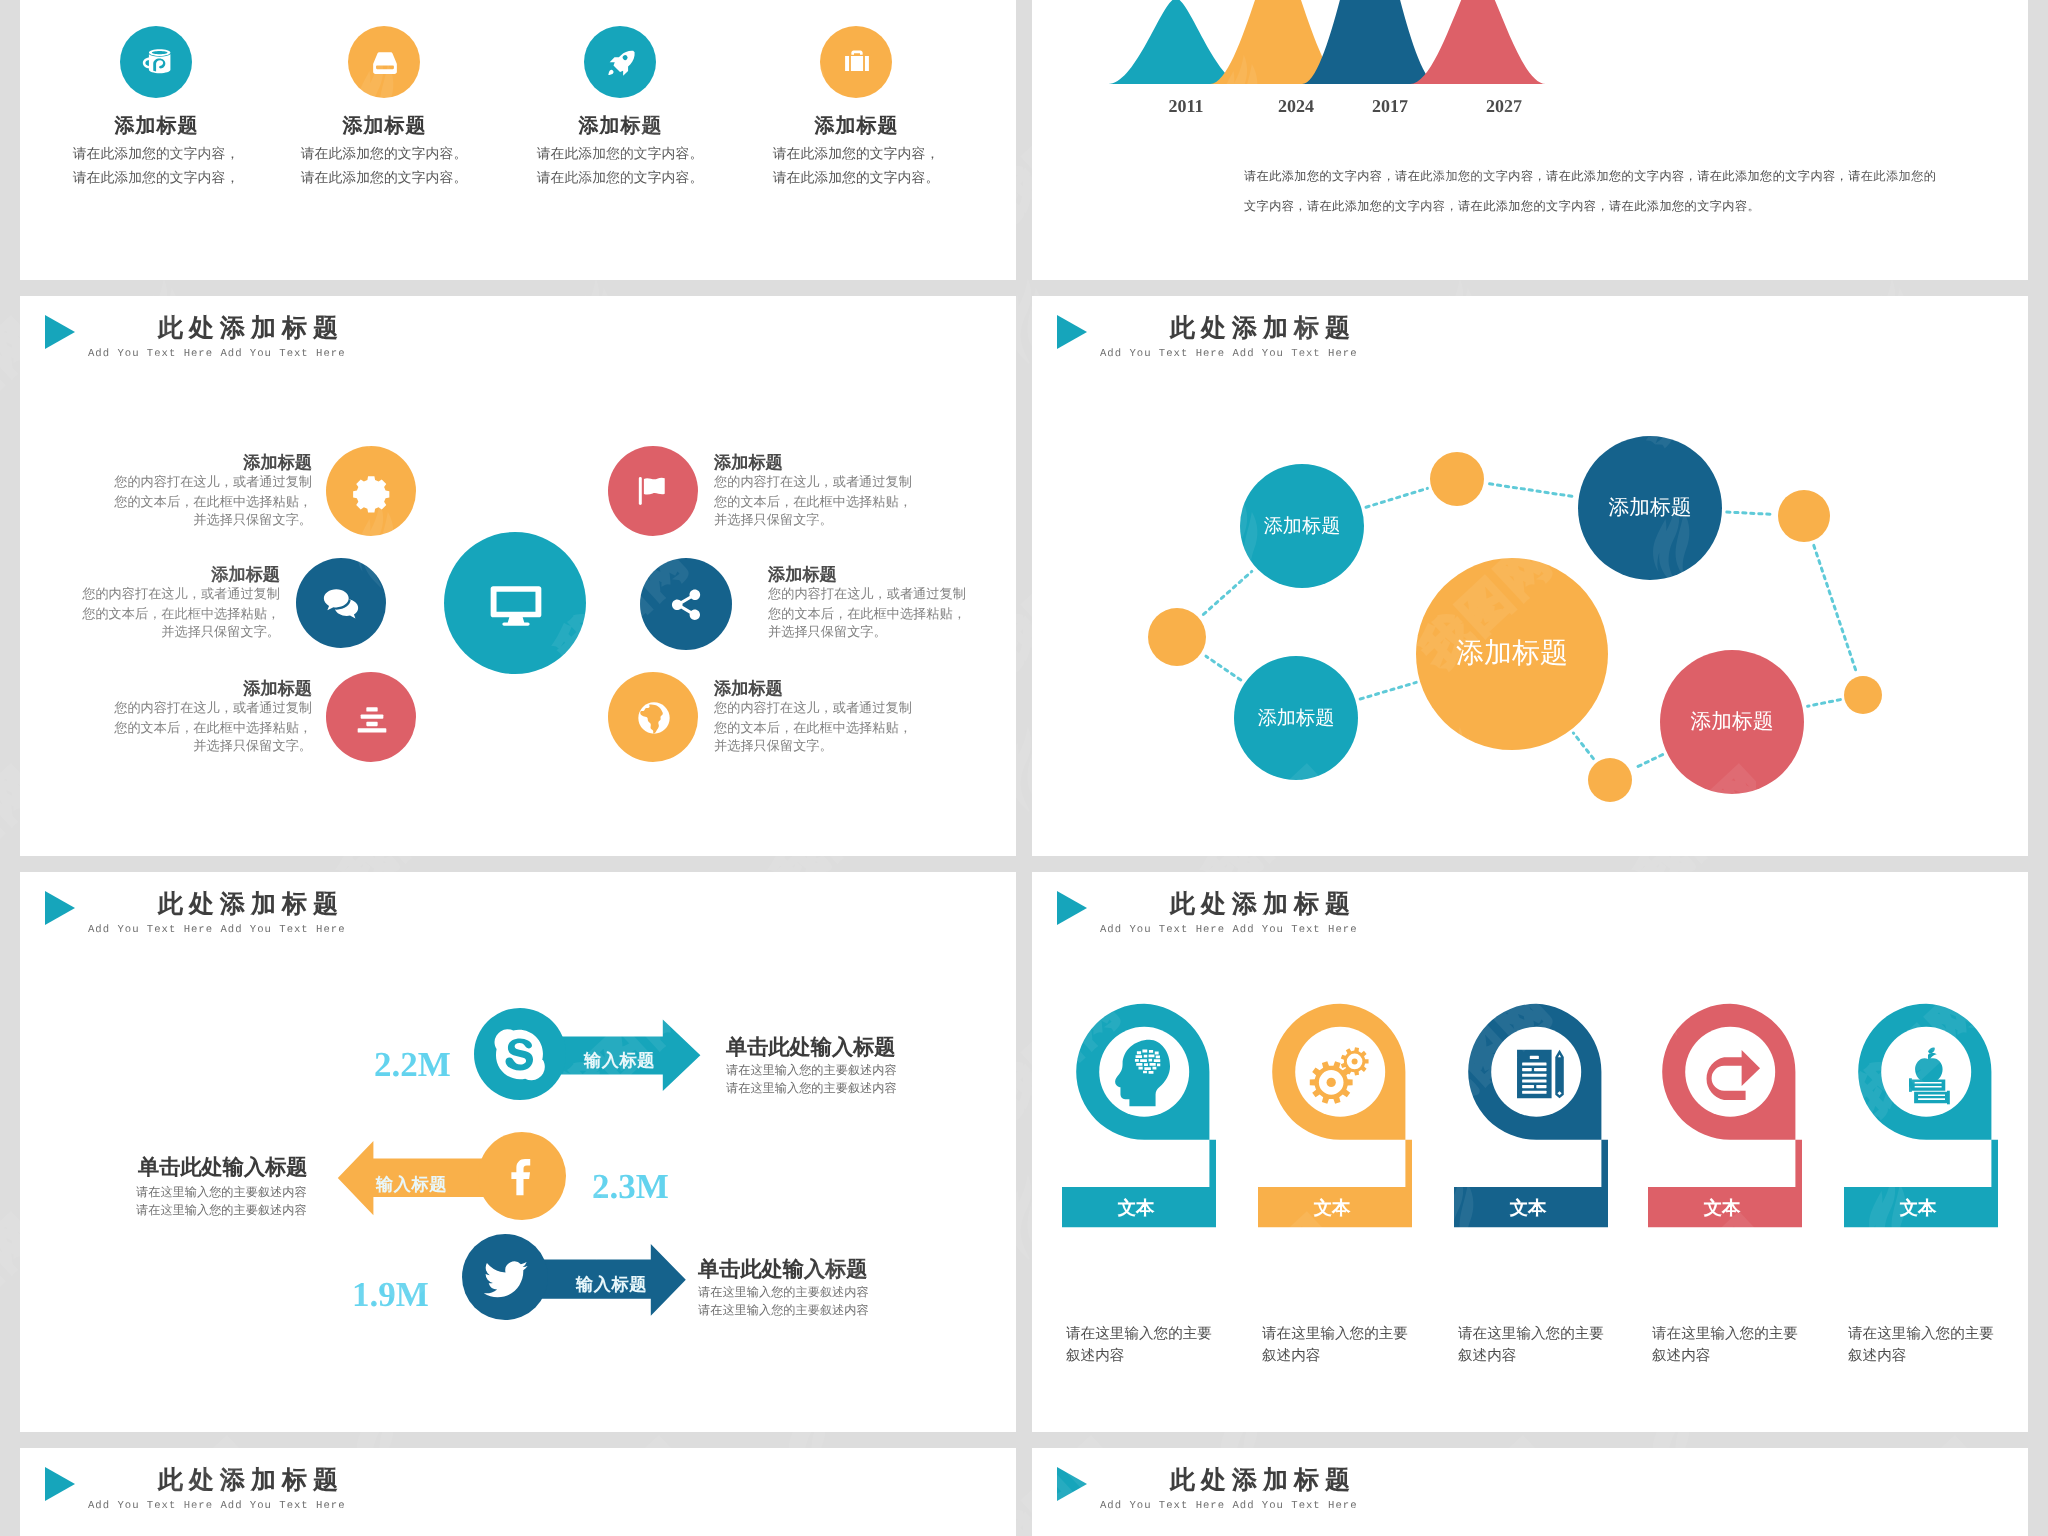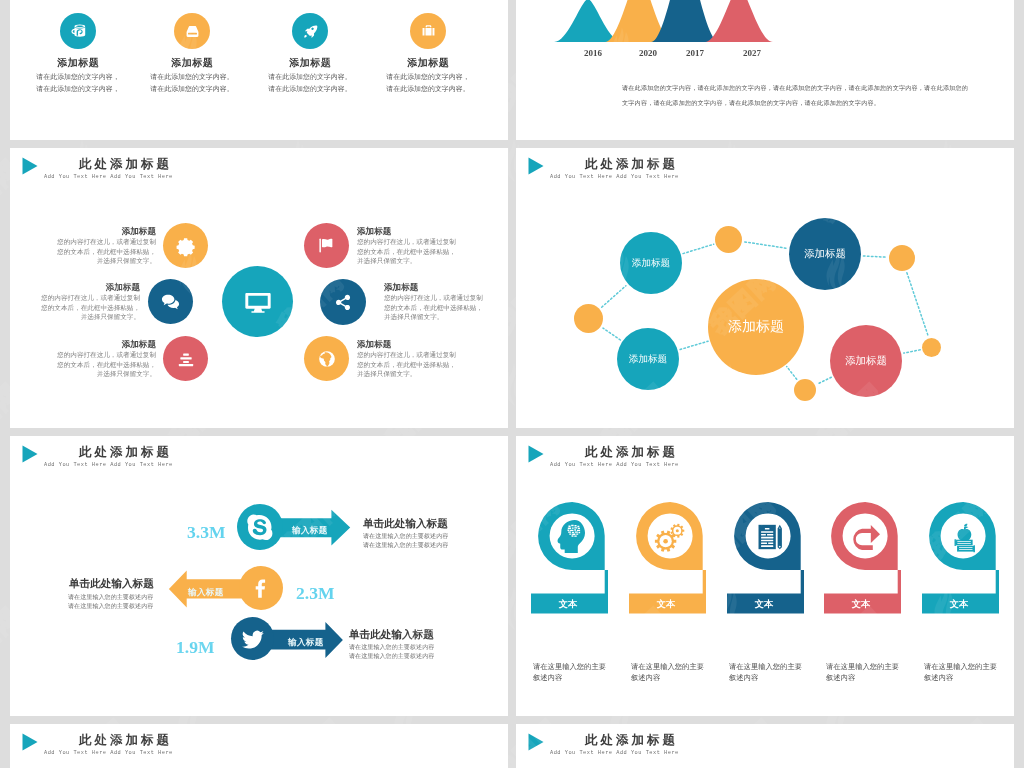--- a/index.html
+++ b/index.html
@@ -129,22 +129,22 @@
     <g transform="translate(55,96)">
       <path d="M0,43 C14,43.2 27,-24 34,-25 C41,-24 54,43.2 68,43 Z" fill="#f9b04a"></path>
     </g>
     <g transform="translate(101,96)">
       <path d="M0,43 C14,43.2 27,-46 34,-47 C41,-46 54,43.2 68,43 Z" fill="#15628c"></path>
     </g>
     <g transform="translate(155,96)">
       <path d="M0,43 C14,43.2 27,-12 34,-13 C41,-12 54,43.2 68,43 Z" fill="#dd6068"></path>
     </g>
   </svg>
-  <div class="yr" style="left:57px">2016</div>
-  <div class="yr" style="left:112px">2020</div>
+  <div class="yr" style="left:57px">2011</div>
+  <div class="yr" style="left:112px">2024</div>
   <div class="yr" style="left:159px">2017</div>
   <div class="yr" style="left:216px">2027</div>
   <div class="s2p" style="left:106px;top:224px">请在此添加您的文字内容，请在此添加您的文字内容，请在此添加您的文字内容，请在此添加您的文字内容，请在此添加您的</div>
   <div class="s2p" style="left:106px;top:239px">文字内容，请在此添加您的文字内容，请在此添加您的文字内容，请在此添加您的文字内容。</div>
 </div>
 
 <div class="slide" id="s3">
   <svg class="tri" viewBox="0 0 16 18">
       <path d="M0.5,0.5 L15.5,9 L0.5,17.5 Z" fill="#16a5bb"></path>
     </svg>
@@ -290,21 +290,21 @@
   <svg style="position:absolute;left:213px;top:68px;width:132px;height:45px" viewBox="0 0 132 45">
     <path d="M30,14.3 H108.4 V5.7 L127.2,23.6 L108.4,41.5 V33.2 H30 Z" fill="#16a5bb"></path>
   </svg>
   <div class="circ ctr" style="left:227px;top:68px;width:46px;height:46px;background:#16a5bb">
     <svg width="30" height="30" viewBox="0 0 24 24">
       <path fill="#fff" d="M20.9 14.35c.18-.79.28-1.6.28-2.45 0-5.3-4.3-9.6-9.6-9.6-.77 0-1.52.09-2.24.26A5.35 5.35 0 0 0 1.8 7.15c0 1.06.31 2.05.84 2.88-.16.8-.25 1.62-.25 2.47 0 5.3 4.3 9.6 9.6 9.6.72 0 1.42-.08 2.1-.23a5.35 5.35 0 0 0 7.84-4.72c0-1-.27-1.93-.75-2.73z"></path>
       <path fill="#16a5bb" d="M12.05 18.6c-3.5 0-5.85-1.72-5.85-3.62 0-.9.63-1.56 1.56-1.56 1.96 0 1.48 2.82 4.45 2.82 1.4 0 2.22-.78 2.22-1.52 0-.48-.26-1-1.2-1.23l-3.1-.78c-2.5-.63-2.96-2-2.96-3.28 0-2.66 2.5-3.67 4.86-3.67 2.18 0 4.76 1.2 4.76 2.84 0 .7-.6 1.15-1.33 1.15-1.54 0-1.25-2.14-3.66-2.14-1.25 0-1.95.57-1.95 1.38 0 .8.99 1.06 1.85 1.26l2.3.52c2.54.57 3.2 2.05 3.2 3.46 0 2.16-1.64 4.37-5.15 4.37z"></path>
     </svg>
   </div>
   <div class="alab" style="left:282px;top:89px">输入标题</div>
-  <div class="met" style="left:177px;top:86px">3.3M</div>
+  <div class="met" style="left:177px;top:86px">2.2M</div>
   <div class="s5ttl" style="left:353px;top:81px">单击此处输入标题</div>
   <div class="s5p" style="left:353px;top:96px">
     <div>请在这里输入您的主要叙述内容</div>
       <div>请在这里输入您的主要叙述内容</div>
     </div>
 
   <svg style="position:absolute;left:155px;top:130px;width:95px;height:45px" viewBox="0 0 95 45">
     <path d="M90,13.3 H21.7 V4.5 L3.9,23 L21.7,41.6 V32.5 H90 Z" fill="#f9b04a"></path>
   </svg>
   <div class="circ ctr" style="left:229px;top:130px;width:44px;height:44px;background:#f9b04a">

